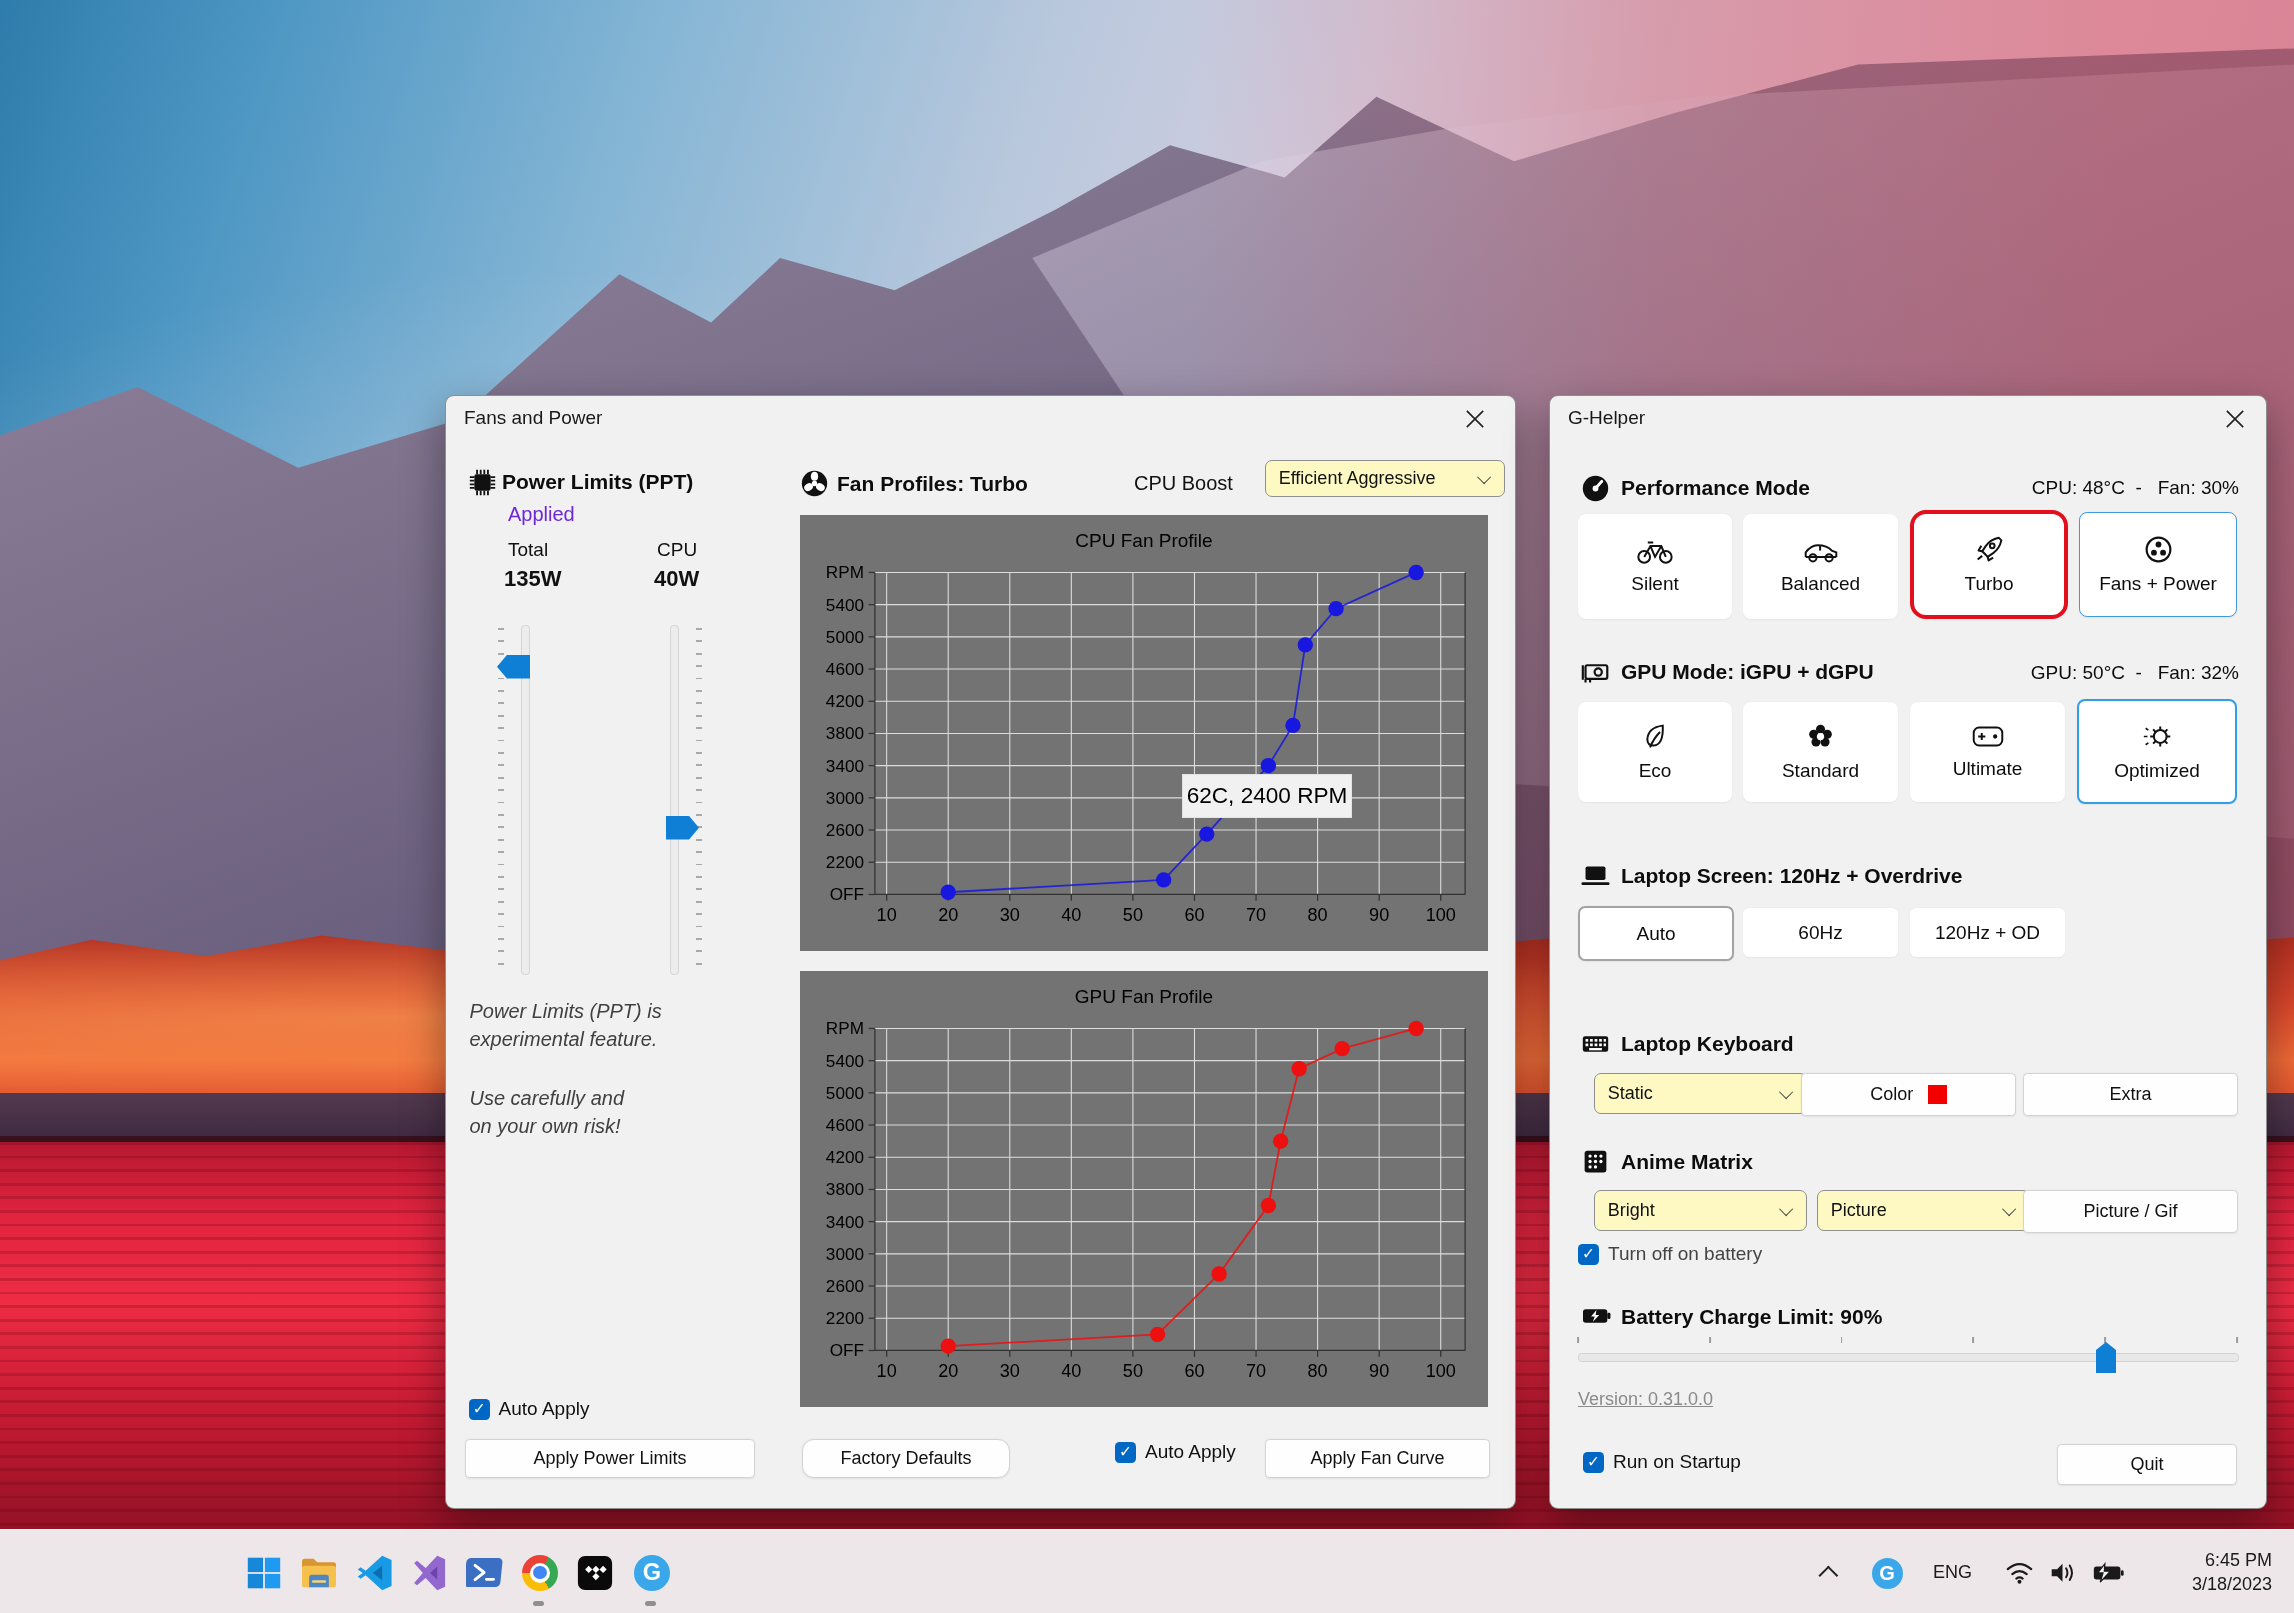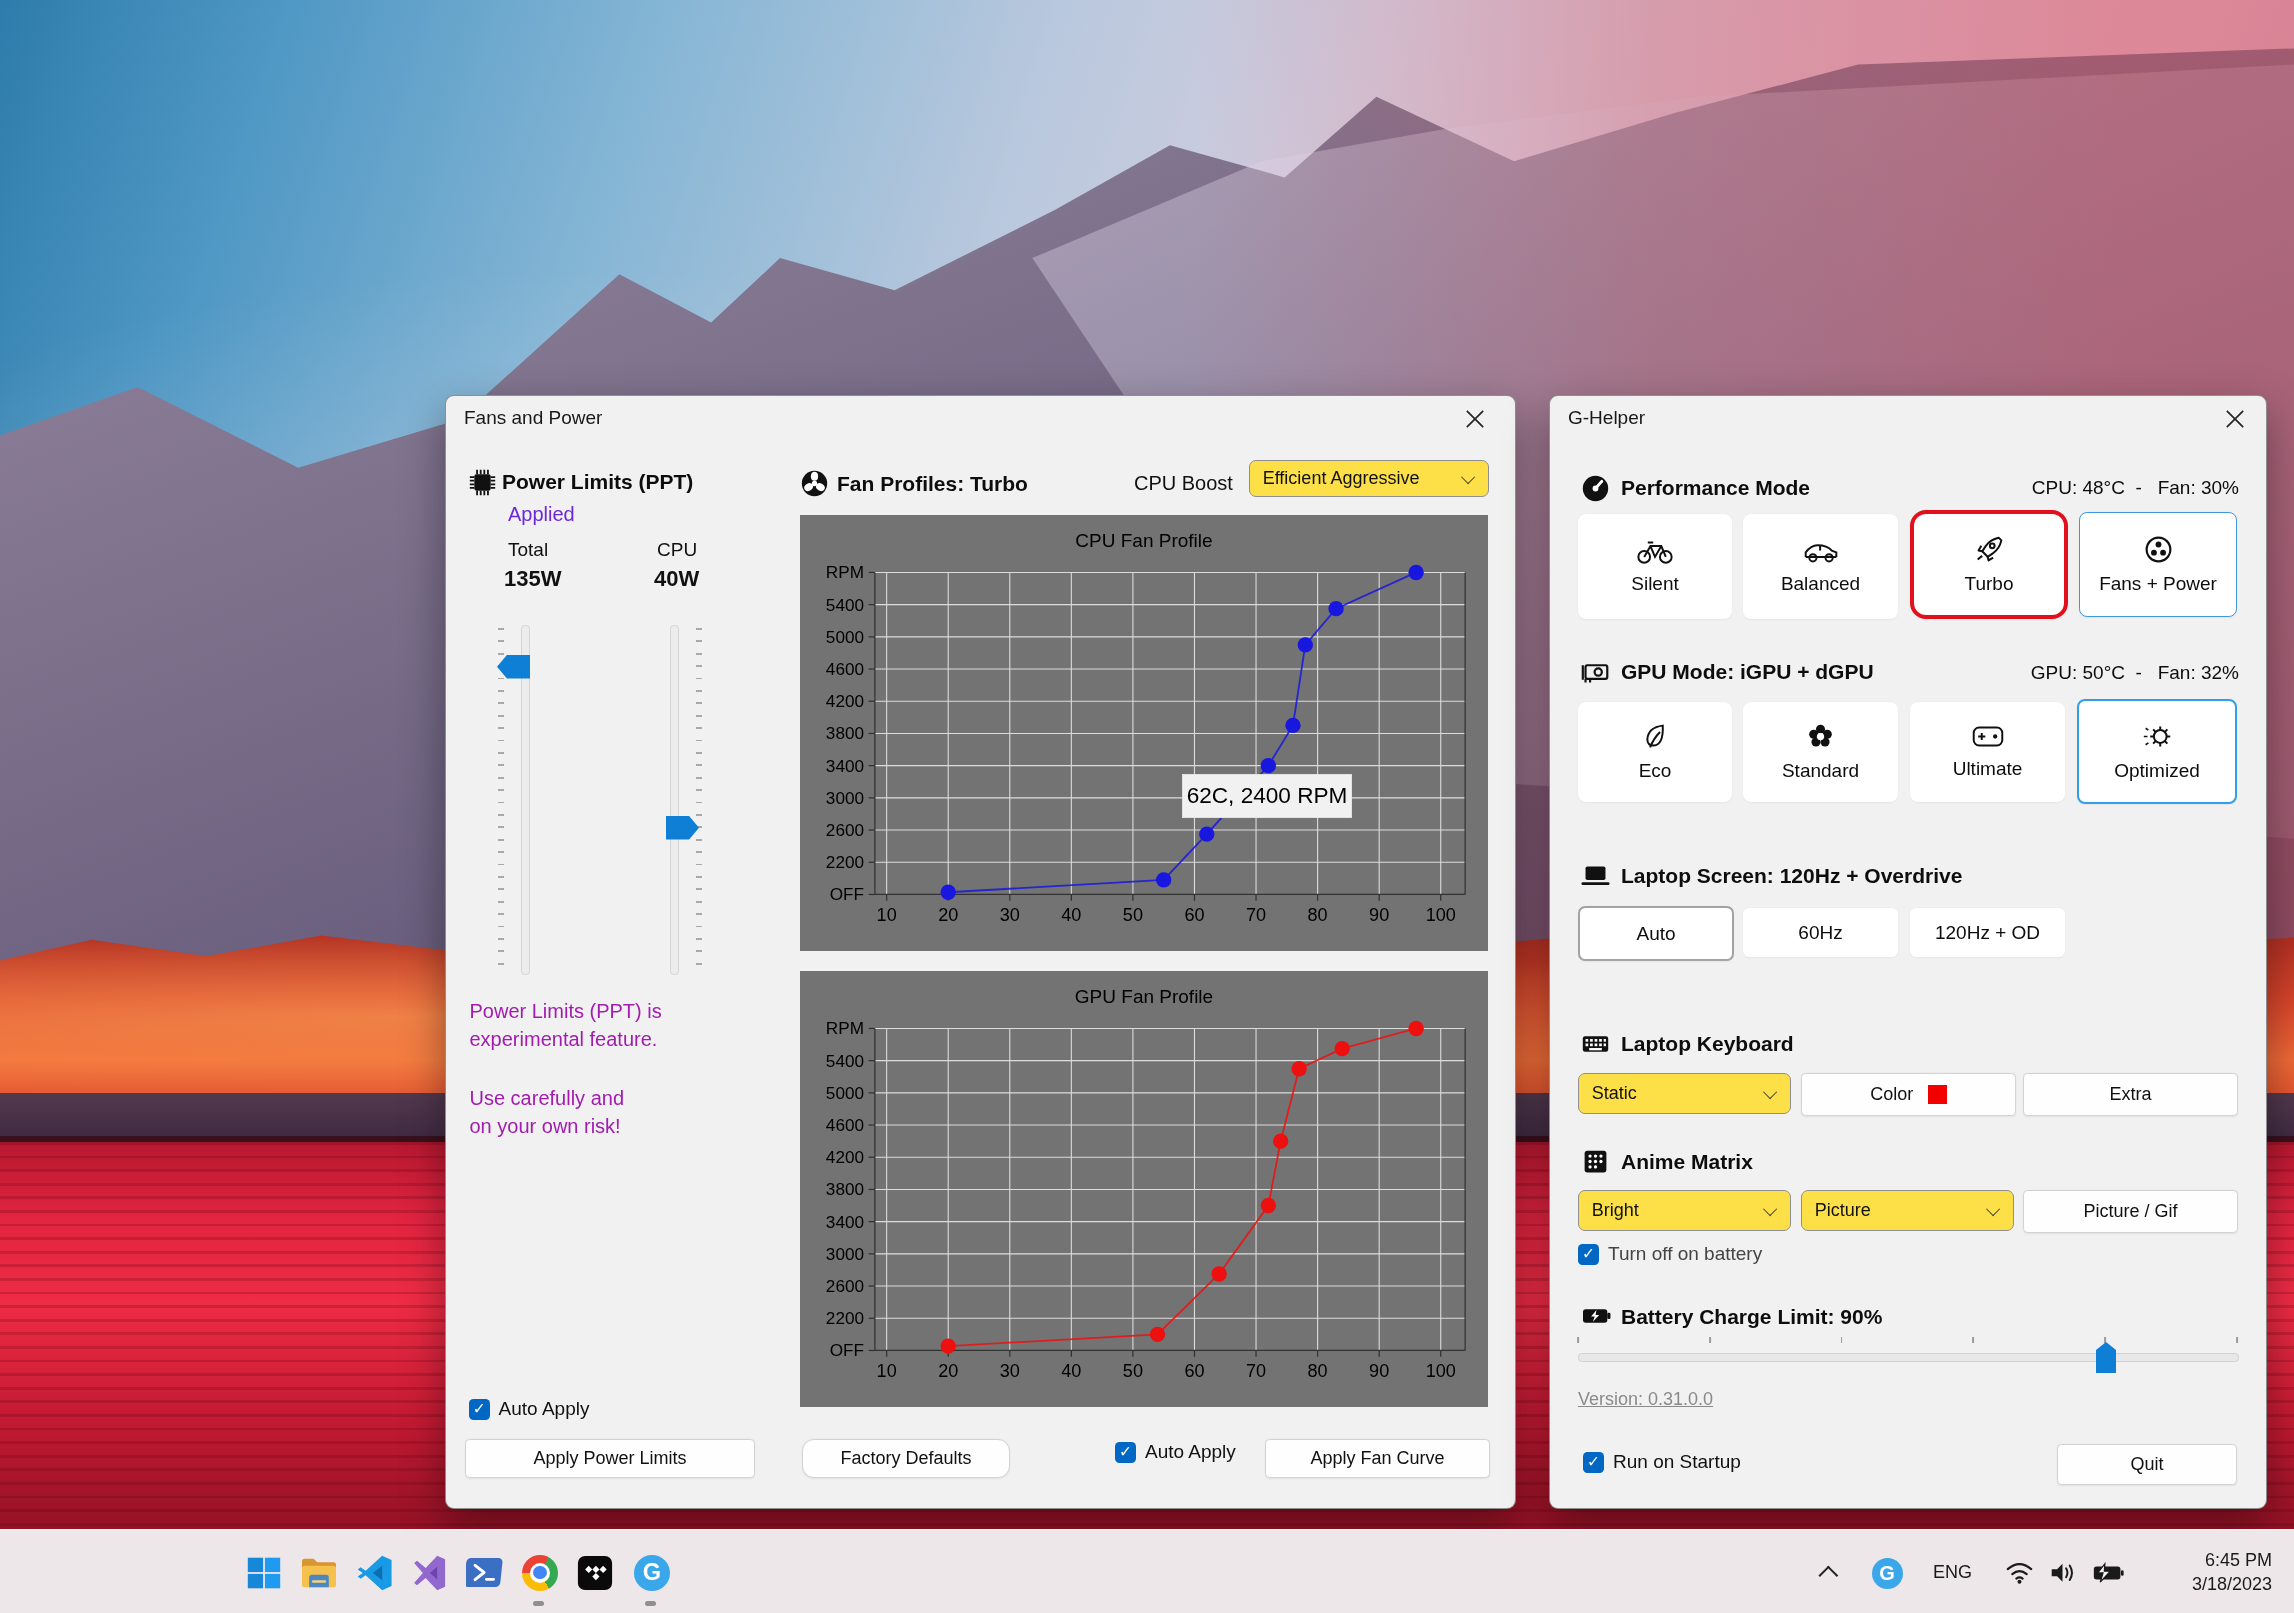--- a/index.html
+++ b/index.html
@@ -31,42 +31,42 @@
       repeating-linear-gradient(180deg,rgba(90,2,14,.22) 0 2.7px,transparent 2.7px 13.6px),
       linear-gradient(180deg,#b61830 0%,#e22440 16%,#ee2c44 34%,#c51a33 58%,#8f1124 84%,#6f0c1c 100%);}
   #shoreline{position:absolute;left:0;right:0;top:1136px;height:6.3px;background:#38101e;}
   
   .window{position:absolute;background:#f1f1f1;border:0.9px solid rgba(60,60,60,.55);
     border-radius:9px;box-shadow:0 16.3px 43px rgba(0,0,0,.38);}
   .win-title{position:absolute;left:18px;top:11px;font-size:19px;color:#191919;}
   .close-btn{position:absolute;top:9px;width:31px;height:27px;display:flex;align-items:center;justify-content:center;cursor:pointer;}
   .heading{position:absolute;font-size:21px;font-weight:bold;color:#0d0d0d;}
   .status-right{position:absolute;font-size:19px;color:#0d0d0d;white-space:pre;text-align:right;}
-  .small-note{position:absolute;font-size:20px;color:#a21caf;line-height:28px;}
+  .small-note{position:absolute;font-size:20px;color:#404040;line-height:28px;font-style:italic;}
   .blue-status{position:absolute;font-size:20px;color:#6d28d9;}
   .lab{position:absolute;font-size:19px;color:#111;}
   .val{position:absolute;font-size:22px;font-weight:bold;color:#111;}
   
   .vtrack{position:absolute;width:7.2px;background:#ececec;border:0.9px solid #d4d4d4;border-radius:3.6px;}
   .vticks{position:absolute;width:6.3px;background:repeating-linear-gradient(to bottom,#a9a9a9 0 1.8px,transparent 1.8px 12.4px);}
   .thumb{position:absolute;background:#0f7fd6;}
   .thumb-left{width:33px;height:23.5px;clip-path:polygon(0 50%,30% 0,100% 0,100% 100%,30% 100%);}
   .thumb-right{width:33px;height:23.5px;clip-path:polygon(100% 50%,70% 0,0 0,0 100%,70% 100%);}
   .thumb-up{width:20px;height:31px;clip-path:polygon(50% 0,100% 26%,100% 100%,0 100%,0 26%);}
   
   .cbrow{position:absolute;display:flex;align-items:center;gap:9px;}
   .cb{width:21px;height:21px;background:#0067c4;border-radius:4.5px;color:#fff;font-size:15.4px;
       display:flex;align-items:center;justify-content:center;flex:0 0 auto;}
   .cbrow span.cblab{font-size:19px;color:#111;}
   
   .btn{position:absolute;background:#fefefe;border:0.9px solid #d3d3d3;border-radius:4.5px;
        box-shadow:0 0.9px 1.8px rgba(0,0,0,.07);display:flex;align-items:center;justify-content:center;
        font-size:18px;color:#111;cursor:pointer;}
-  .select{position:absolute;background:#fde047;border:0.9px solid #8f8f8f;border-radius:7px;
-       display:flex;align-items:center;padding:0 12.7px;font-size:18px;color:#111;cursor:pointer;}
+  .select{position:absolute;background:#fef9c3;border:0.9px solid #8f8f8f;border-radius:7px;
+       display:flex;align-items:center;padding:0 12.7px;font-size:18px;color:#111;cursor:pointer;margin-left:16px;}
   .select .chev{margin-left:auto;width:9px;height:9px;border-left:1.6px solid #444;border-bottom:1.6px solid #444;
        transform:rotate(-45deg) translateY(-2.7px);}
   
   .card{position:absolute;background:#fff;border-radius:8.1px;display:flex;flex-direction:column;
        align-items:center;justify-content:center;gap:8.1px;cursor:pointer;box-shadow:0 0.9px 1.8px rgba(0,0,0,.05);}
   .card .clab{font-size:19px;color:#0d0d0d;}
   .card.sel-red{border:4.5px solid #e2101c;border-radius:16px;}
   .card.sel-blue2{border:1.8px solid #3f97e0;}
   .card.sel-blue3{border:2.7px solid #2f9fe8;}
   .card.sel-gray{border:2.7px solid #a3a3a3;}

